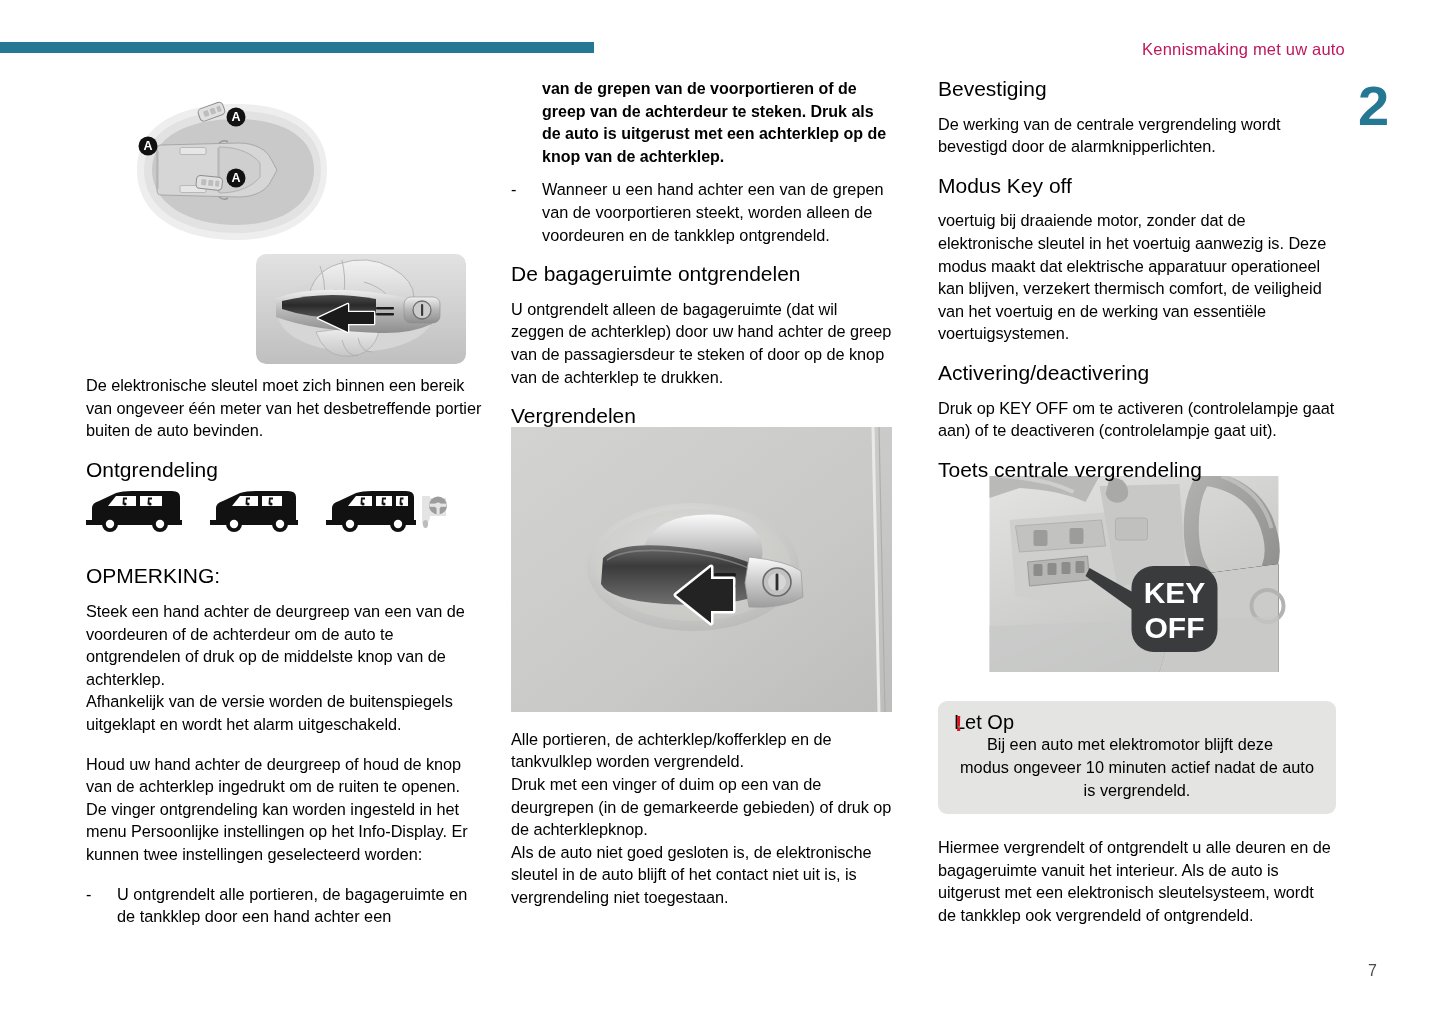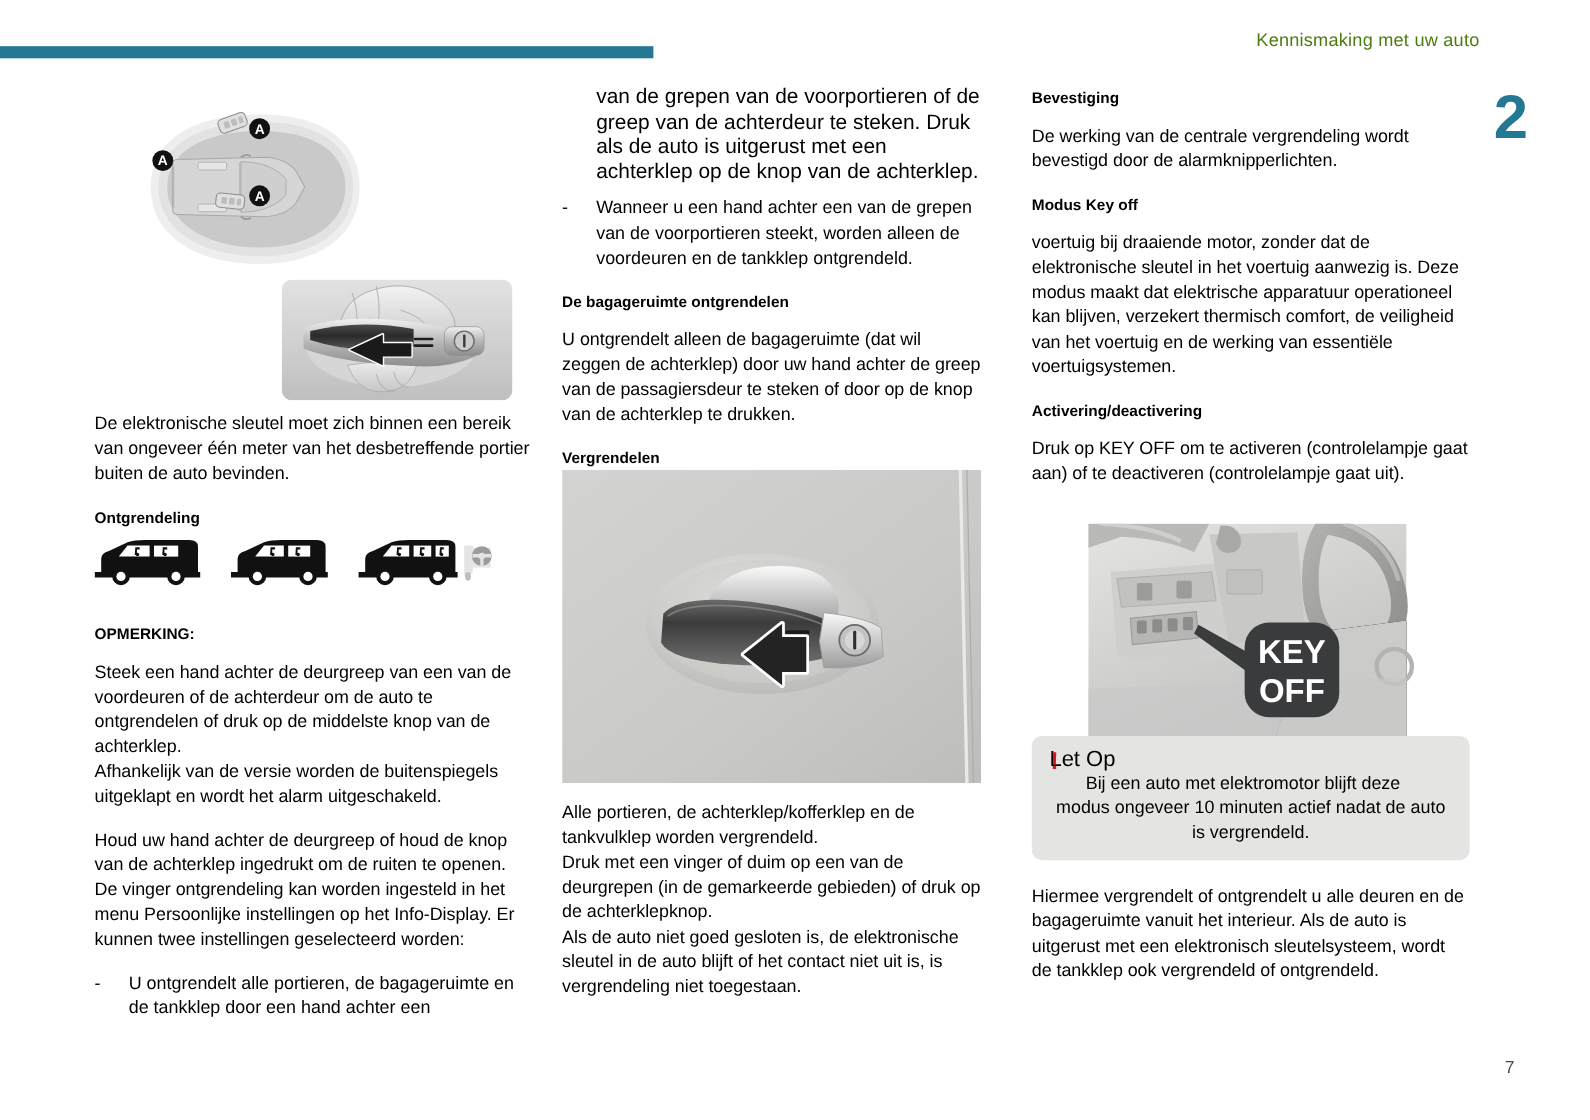--- a/index.html
+++ b/index.html
@@ -12,22 +12,22 @@
     position: relative;
     overflow: hidden;
   }
 
   
   #header-rule {
     position:absolute; left:0; top:42px; width:594px; height:11px;
     background:#257893;
   }
   #header-title {
-    position:absolute; right:100px; top:28px;
-    font-size:16.5px; color:#4d7c0f; letter-spacing:.2px;
+    position:absolute; right:100px; top:40px;
+    font-size:16.5px; color:#be185d; letter-spacing:.2px;
     white-space:nowrap;
     margin-left:44px;
   }
   #chapter-number {
     position:absolute; left:1358px; top:78px;
     font-size:56px; font-weight:bold; color:#257893; line-height:1;
   }
   #page-number {
     position:absolute; left:1368px; top:962px;
     font-size:16px; color:#4a4a4a;
@@ -39,33 +39,33 @@
   #col-mid    { left:511px; width:382px; }
   #col-right  { left:938px; width:398px; }
 
   p, h3 { margin:0; }
   .body-text {
     font-size:16.3px; line-height:22.6px; margin-bottom:17px;
     letter-spacing:-0.05px;
   }
   .body-text.tight { margin-bottom:0; }
   h3.sub {
-    font-size:14px; font-weight:bold; line-height:22.6px;
+    font-size:21px; font-weight:normal; line-height:22.6px;
     margin:0 0 12px 0;
   }
 
   .dash-item {
     display:flex; font-size:16.3px; line-height:22.6px;
     margin-bottom:17px;
   }
   .dash-item .dash { width:31px; flex:0 0 31px; }
   .dash-item .dash-body { flex:1; }
 
   .indent-cont {
-    font-size:19px; line-height:22.6px; margin:0 0 10px 31px;
+    font-size:16px; line-height:22.6px; margin:0 0 10px 31px;font-weight:bold;
   }
 
   
   #note-box {
     background:#e4e4e2; border-radius:9px;
     padding:11px 16px 13px 16px;
     margin-top:6px; margin-bottom:22px;
     position:relative;
   }
   #note-bang {
@@ -449,20 +449,21 @@
   <p class="body-text">De werking van de centrale vergrendeling wordt bevestigd door de alarmknipperlichten.</p>
 
   <h3 class="sub">Modus Key off</h3>
 
   <p class="body-text">voertuig bij draaiende motor, zonder dat de elektronische sleutel in het voertuig aanwezig is. Deze modus maakt dat elektrische apparatuur operationeel kan blijven, verzekert thermisch comfort, de veiligheid van het voertuig en de werking van essentiële voertuigsystemen.</p>
 
   <h3 class="sub">Activering/deactivering</h3>
 
   <p class="body-text">Druk op KEY OFF om te activeren (controlelampje gaat aan) of te deactiveren (controlelampje gaat uit).</p>
 
+  <h3 class="sub" style="margin-bottom:10px">Toets centrale vergrendeling</h3>
 
   <div style="height:204px"></div>
 
   <div id="note-box">
     <span id="note-bang">!</span>
     <div id="note-title">Let Op</div>
     <div id="note-body">
       <span class="first-line">Bij een auto met elektromotor blijft deze</span>
       <span class="rest">modus ongeveer 10 minuten actief nadat de auto is vergrendeld.</span>
     </div>

